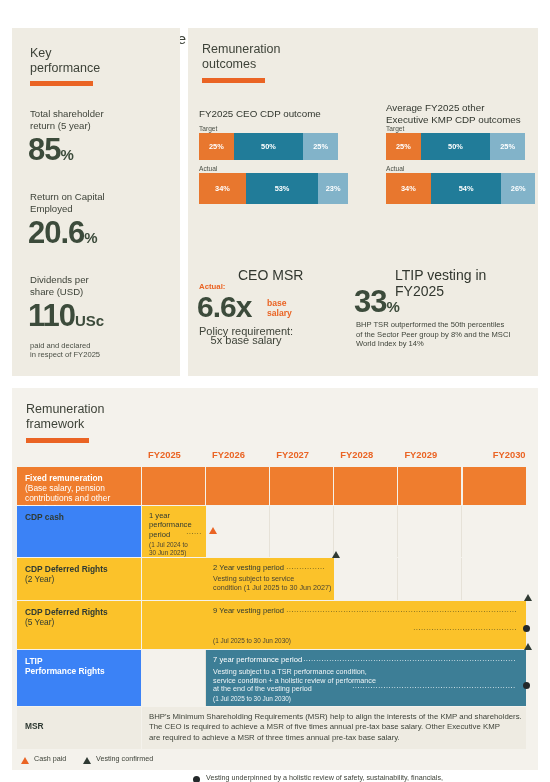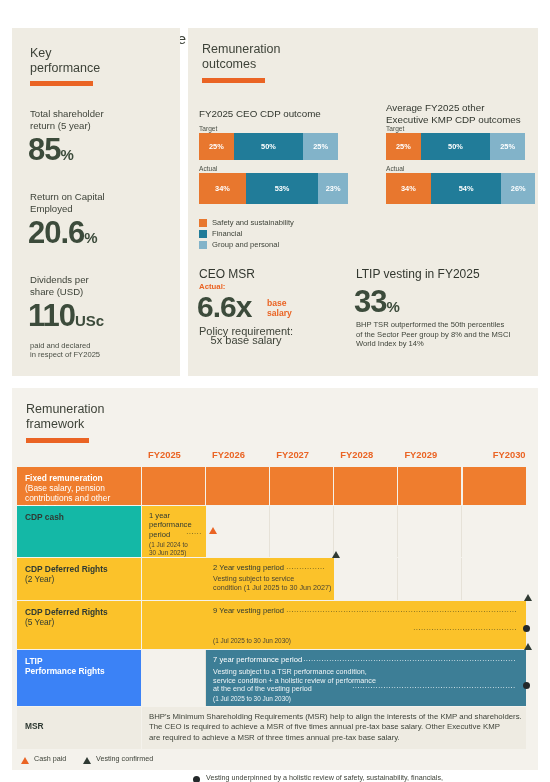--- a/index.html
+++ b/index.html
@@ -44,21 +44,21 @@
        color:#ffffff;font-size:7.4px;font-weight:bold;}
   .c-orange{background:#e8772e;}
   .c-teal{background:#217c99;}
   .c-lblue{background:#82b3c9;}
 
   .legend{position:absolute;}
   .legend-row{display:flex;align-items:center;height:11px;}
   .legend-sw{width:8px;height:8px;margin-right:5px;flex:0 0 auto;}
   .legend-tx{font-size:7.6px;color:#3d4238;}
 
-  .msr-t{position:absolute;font-size:12px;color:#32372f;}
+  .msr-t{position:absolute;font-size:14px;color:#32372f;margin-left:39px;}
   .msr-actual{position:absolute;font-size:7.8px;font-weight:bold;color:#ea6424;}
   .msr-big{position:absolute;font-size:30px;font-weight:bold;color:#3c4b3b;letter-spacing:-1px;}
   .msr-sub{position:absolute;font-size:8.6px;font-weight:bold;line-height:9.6px;color:#ea6424;}
   .msr-note{position:absolute;font-size:11px;line-height:9.4px;color:#3d4238;text-align:center;}
   .ltip-note{position:absolute;font-size:7.6px;line-height:9.6px;color:#3d4238;}
 
   
   .fw-years{position:absolute;display:flex;}
   .fw-year{font-size:9.4px;font-weight:bold;color:#ea6424;text-align:left;padding-left:7px;box-sizing:border-box;}
   .fw-cat{position:absolute;box-sizing:border-box;padding:6px 0 0 8px;}
@@ -159,34 +159,20 @@
       <div class="seg c-teal" style="width:50%;">50%</div>
       <div class="seg c-lblue" style="width:25%;">25%</div>
     </div>
     <div class="bar-cap" style="left:198px;top:137px;">Actual</div>
     <div class="stack" style="left:198px;top:145px;width:149px;height:31px;">
       <div class="seg c-orange" style="width:30%;">34%</div>
       <div class="seg c-teal" style="width:47.5%;">54%</div>
       <div class="seg c-lblue" style="width:22.5%;">26%</div>
     </div>
 
-    <div class="legend" style="left:11px;top:189px;">
-      <div class="legend-row">
-        <span class="legend-sw c-orange"></span>
-        <span class="legend-tx">Safety and sustainability</span>
-      </div>
-      <div class="legend-row">
-        <span class="legend-sw c-teal"></span>
-        <span class="legend-tx">Financial</span>
-      </div>
-      <div class="legend-row">
-        <span class="legend-sw c-lblue"></span>
-        <span class="legend-tx">Group and personal</span>
-      </div>
-    </div>
 
     <div class="msr-t" style="left:11px;top:239px;">CEO MSR</div>
     <div class="msr-actual" style="left:11px;top:254px;">Actual:</div>
     <div class="msr-big" style="left:9px;top:262px;">6.6x</div>
     <div class="msr-sub" style="left:79px;top:271px;">
       <span>base</span><br>
       <span>salary</span>
     </div>
     <div class="msr-note" style="left:11px;top:299px;">
       <span>Policy requirement:</span><br>
@@ -225,21 +211,21 @@
       <div class="fw-cat-s">(Base salary, pension</div>
       <div class="fw-cat-s">contributions and other benefits)</div>
     </div>
     <div class="grid-cell" style="left:130px;top:79px;width:63.5px;height:38px;background:#ef7d2e;border-right:1px solid #f5f2ea;"></div>
     <div class="grid-cell" style="left:194.1px;top:79px;width:63.5px;height:38px;background:#ef7d2e;border-right:1px solid #f5f2ea;"></div>
     <div class="grid-cell" style="left:258.2px;top:79px;width:63.5px;height:38px;background:#ef7d2e;border-right:1px solid #f5f2ea;"></div>
     <div class="grid-cell" style="left:322.3px;top:79px;width:63.5px;height:38px;background:#ef7d2e;border-right:1px solid #f5f2ea;"></div>
     <div class="grid-cell" style="left:386.4px;top:79px;width:63.5px;height:38px;background:#ef7d2e;border-right:1px solid #f5f2ea;"></div>
     <div class="grid-cell" style="left:450.5px;top:79px;width:63.5px;height:38px;background:#ef7d2e;"></div>
 
-    <div class="fw-cat" style="left:5px;top:118px;width:124px;height:51px;background:#14b8a6;color:#2f3a33;">
+    <div class="fw-cat" style="left:5px;top:118px;width:124px;height:51px;background:#3b82f6;color:#2f3a33;">
       <div class="fw-cat-t">CDP cash</div>
     </div>
     <div class="grid-cell" style="left:130px;top:118px;width:63.5px;height:51px;background:#fbc22a;">
       <div class="fw-bar-t" style="position:absolute;left:7px;top:5px;color:#2f3a33;">
         <span>1 year</span><br>
         <span>performance</span><br>
         <span>period</span>
       </div>
       <div class="fw-bar-d" style="position:absolute;left:7px;top:35px;color:#4a4433;">
         <span>(1 Jul 2024 to</span><br>

